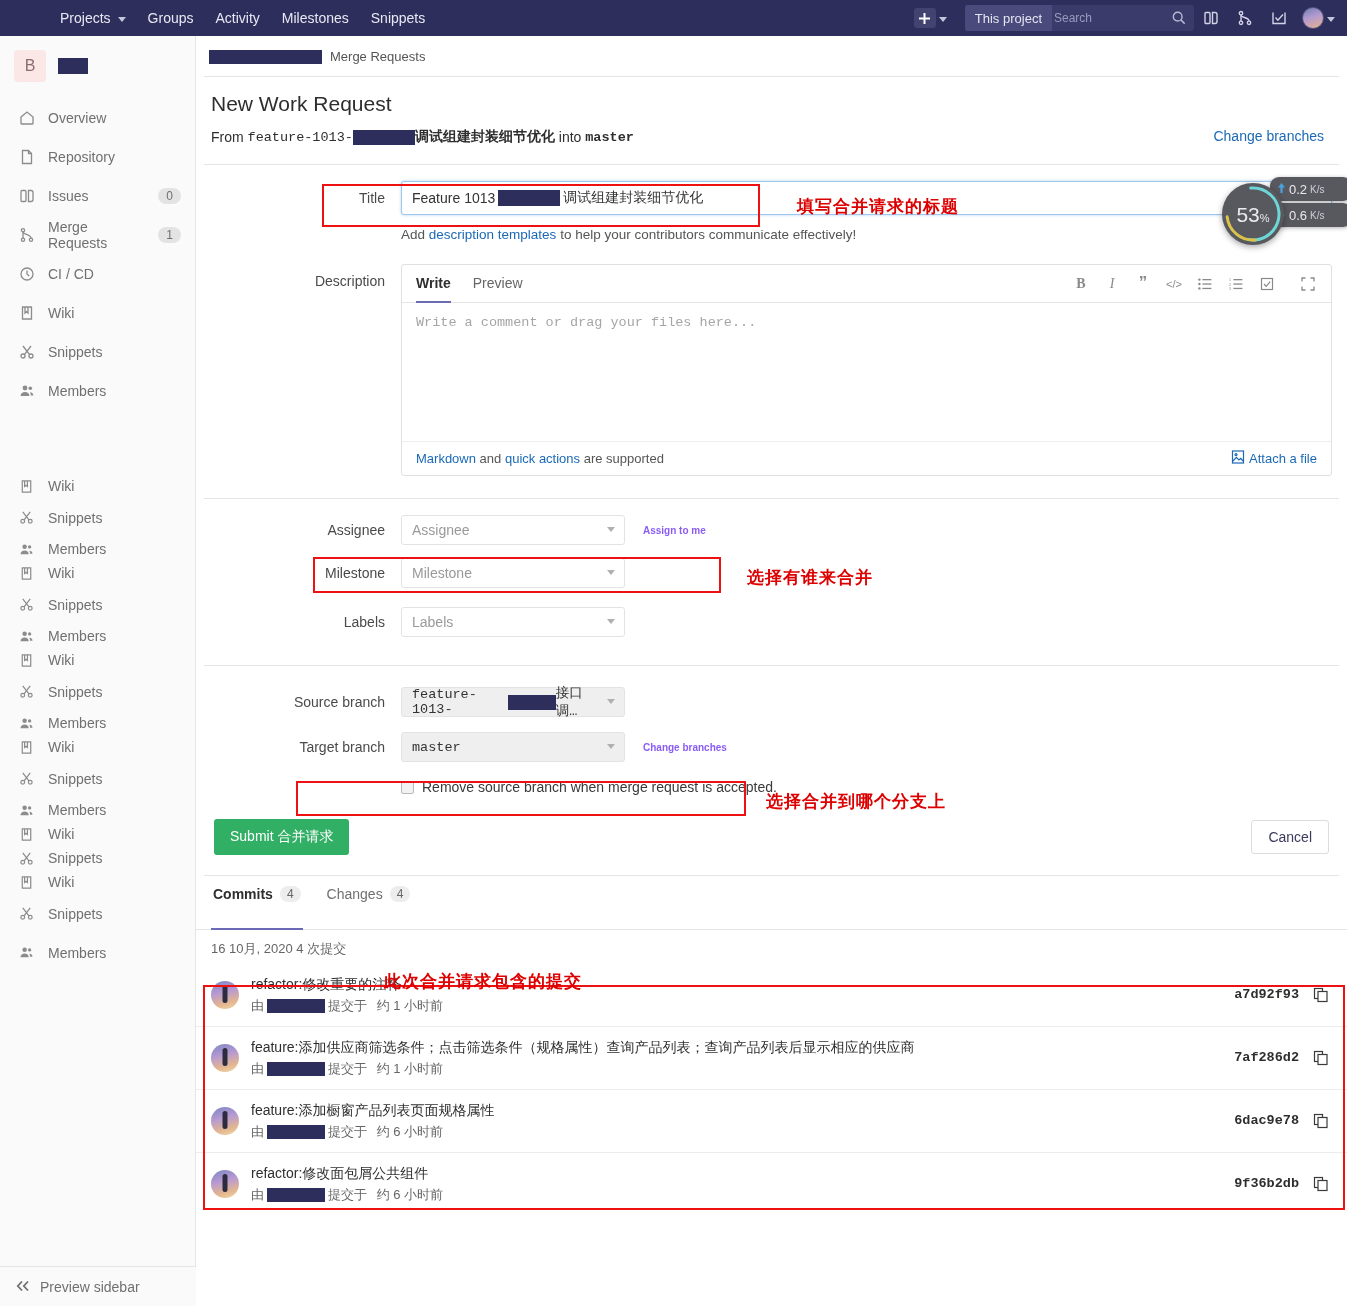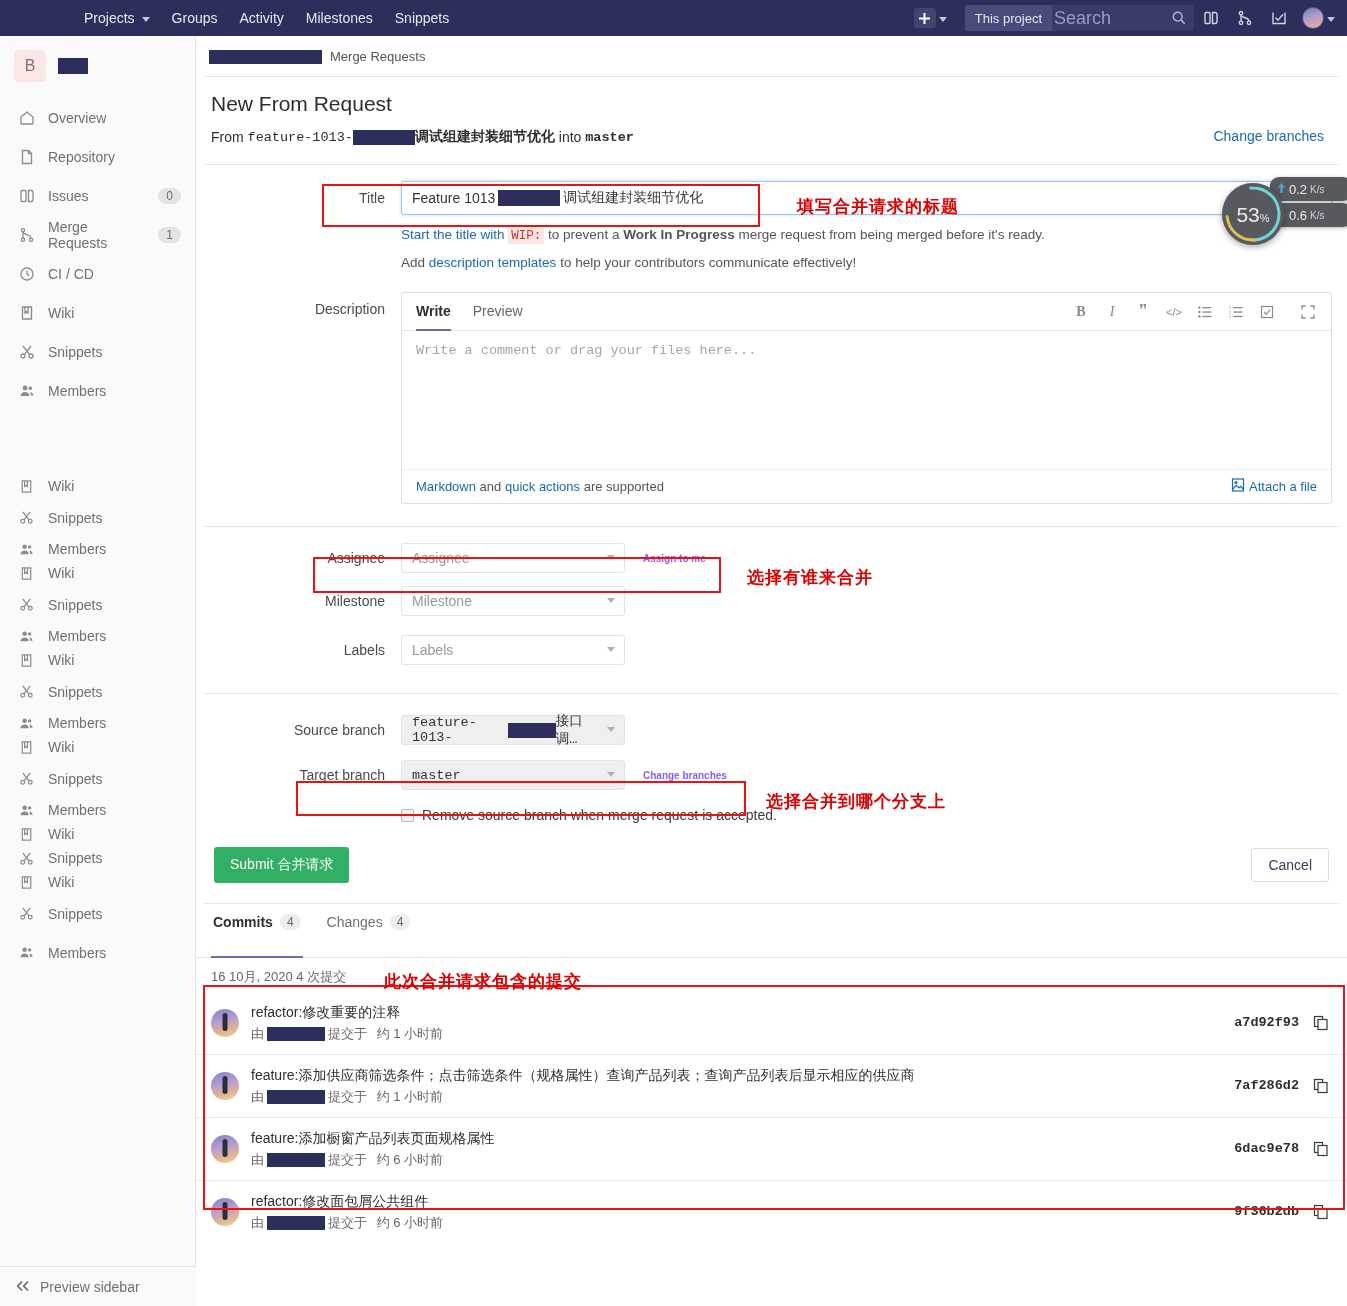--- a/index.html
+++ b/index.html
@@ -14,21 +14,21 @@
   }
 
   
   .navbar {
     position: absolute; top: 0; left: 0;
     width: 1347px; height: 36px;
     background: #2e2e5c;
     display: flex; align-items: center;
     z-index: 50;
   }
-  .nav-links { display: flex; align-items: center; margin-left: 84px; gap: 22px; }
+  .nav-links { display: flex; align-items: center; margin-left: 60px; gap: 22px; }
   .nav-link {
     color: #e8e8f5; font-size: 14px; text-decoration: none;
     display: flex; align-items: center; gap: 4px;
     cursor: pointer;
   }
   .caret-dn {
     display: inline-block; width: 0; height: 0;
     border-left: 4px solid transparent; border-right: 4px solid transparent;
     border-top: 5px solid #c5c5de; margin-left: 3px; margin-top: 2px;
   }
@@ -42,21 +42,21 @@
     margin-left: 18px; display: flex; align-items: center;
     background: #3b3b6b; border-radius: 3px; height: 26px; overflow: hidden;
   }
   .this-project {
     background: #4a4a7d; color: #e5e5f2; font-size: 13px;
     padding: 0 10px; height: 26px; display: flex; align-items: center;
     cursor: pointer;
   }
   .search-input {
     background: transparent; border: none; outline: none;
-    color: #f97316; font-size: 18px; width: 118px; 
+    color: #f97316; font-size: 12px; width: 118px; 
     font-family: "Liberation Sans", sans-serif;
   }
   .search-input::placeholder { color: #9a9abf; }
   .search-ico { padding: 0 8px 0 2px; display:flex; align-items:center; }
   .nav-icon {
     width: 34px; height: 36px; display: flex; align-items: center; justify-content: center;
     cursor: pointer;
   }
   .avatar-nav {
     width: 22px; height: 22px; border-radius: 50%;
@@ -604,21 +604,21 @@
 </div>
 
 <div class="main">
 
   <div class="breadcrumb">
     <span class="redacted bc-redact"></span>
     <span>Merge Requests</span>
   </div>
   <div class="hr"></div>
 
-  <div class="page-title">New From Request</div>
+  <div class="page-title">New Work Request</div>
 
   <div class="from-line">
     <span>From</span>&nbsp;
     <span class="mono">feature-1013-</span><span class="redacted br-redact"></span><span style="font-weight:bold;">调试组建封装细节优化</span>&nbsp;
     <span>into</span>&nbsp;
     <span class="mono" style="font-weight:bold">master</span>
     <span class="change-branches-top">Change branches</span>
   </div>
 
   <div style="height:18px"></div>
@@ -626,27 +626,20 @@
 
   <div class="form-area">
 
     <div class="row" style="padding-top:16px;">
       <div class="row-label">Title</div>
       <div class="title-field-wrap">
         <div class="title-input">
           <span>Feature 1013 </span>
             <span class="redacted title-redact"></span>
             <span>调试组建封装细节优化</span>
-        </div>
-        <div class="hint-line">
-          <span class="lnk">Start the title with</span>
-          <span class="wip-code">WIP:</span>
-          <span>to prevent a</span>
-          <b>Work In Progress</b>
-          <span>merge request from being merged before it's ready.</span>
         </div>
         <div class="hint-line">
           <span>Add</span>
           <span class="lnk">description templates</span>
           <span>to help your contributors communicate effectively!</span>
         </div>
       </div>
     </div>
 
     <div class="row" style="padding-top:22px;">

